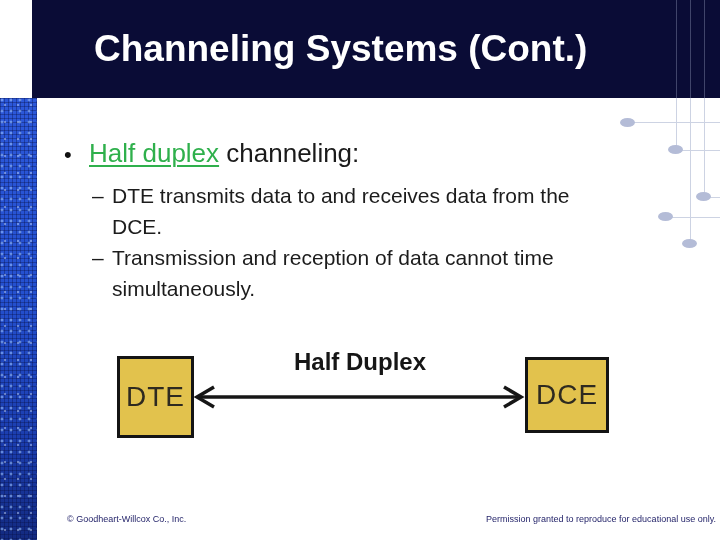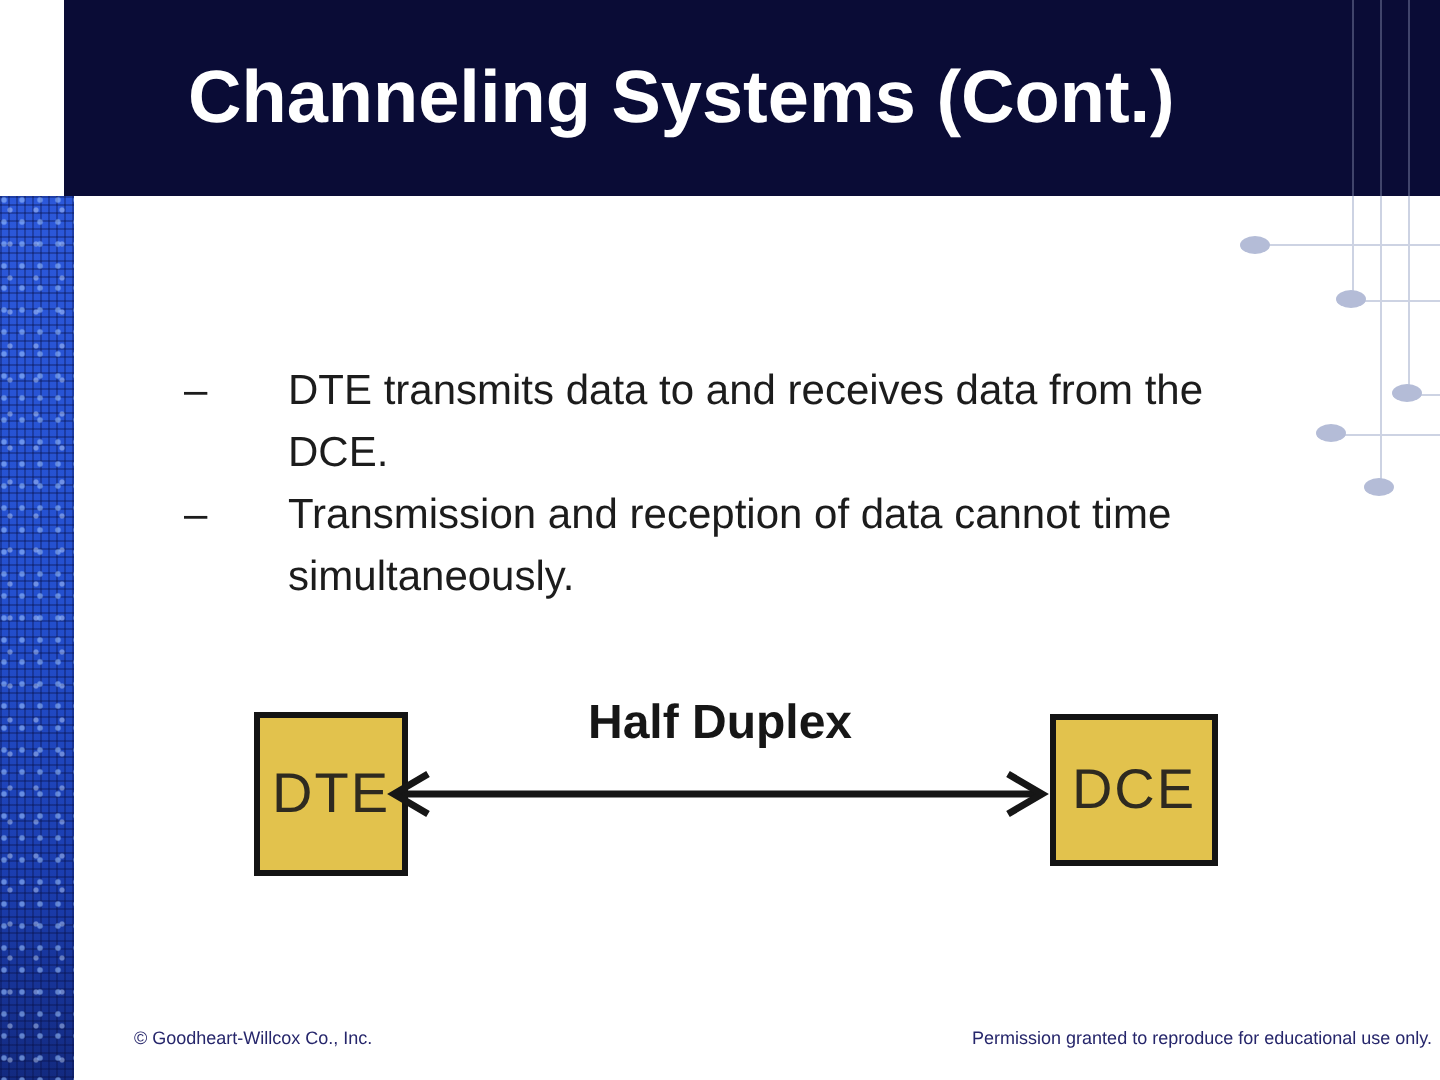--- a/index.html
+++ b/index.html
@@ -56,30 +56,30 @@
     text-decoration-thickness: 2px;
     text-underline-offset: 3px;
   }
   .sub-bullets {
     position: absolute; left: 92px; top: 180px;
     font-size: 21px; line-height: 31px; color: #1c1c1c;
     width: 575px;
   }
   .sub-item { display: flex; }
   .sub-marker { flex: none; width: 20px; }
-  .sub-text { white-space: pre-line; margin-left: 32px; }
+  .sub-text { white-space: pre-line; }
   
   .diagram { position: absolute; left: 115px; top: 348px; width: 495px; height: 118px; }
   .dg-box {
     position: absolute; box-sizing: border-box;
     background: #e2c24d; border: 3px solid #141414;
     display: flex; align-items: center; justify-content: center;
     font-size: 28px; color: #2e2a20; letter-spacing: 1px;
   }
-  .dg-box.dte { left: 2px;  top: 8px; width: 77px; height: 82px; margin-left: 10px; }
+  .dg-box.dte { left: 2px;  top: 8px; width: 77px; height: 82px; }
   .dg-box.dce { left: 410px; top: 9px; width: 84px; height: 76px; }
   .dg-title {
     position: absolute; left: 80px; top: 0px; width: 330px;
     text-align: center; font-size: 24px; font-weight: bold; color: #161616;
   }
   .dg-arrow { position: absolute; left: 78px; top: 36px; }
   .dg-caption {
     position: absolute; left: 55px; top: 57px; width: 380px;
     text-align: center; font-size: 23px; line-height: 27px;
     color: #1f1f1f; white-space: pre-line;
@@ -113,20 +113,23 @@
   <div class="decor-hline" style="left:666px; top:217px; width:54px;"></div>
 
   <div class="decor-dot" style="left:620px; top:118px;"></div>
   <div class="decor-dot" style="left:668px; top:145px;"></div>
   <div class="decor-dot" style="left:696px; top:192px;"></div>
   <div class="decor-dot" style="left:658px; top:212px;"></div>
   <div class="decor-dot" style="left:682px; top:239px;"></div>
 
   <div class="sidebar"></div>
 
+  <div class="bullet-line">
+    <span class="bullet-marker">•</span><span class="term-link">Half duplex</span><span> channeling:</span>
+  </div>
 
   <div class="sub-bullets">
     <div class="sub-item">
       <span class="sub-marker">–</span>
       <span class="sub-text">DTE transmits data to and receives data from the
 DCE.</span>
     </div>
     <div class="sub-item">
       <span class="sub-marker">–</span>
       <span class="sub-text">Transmission and reception of data cannot time

